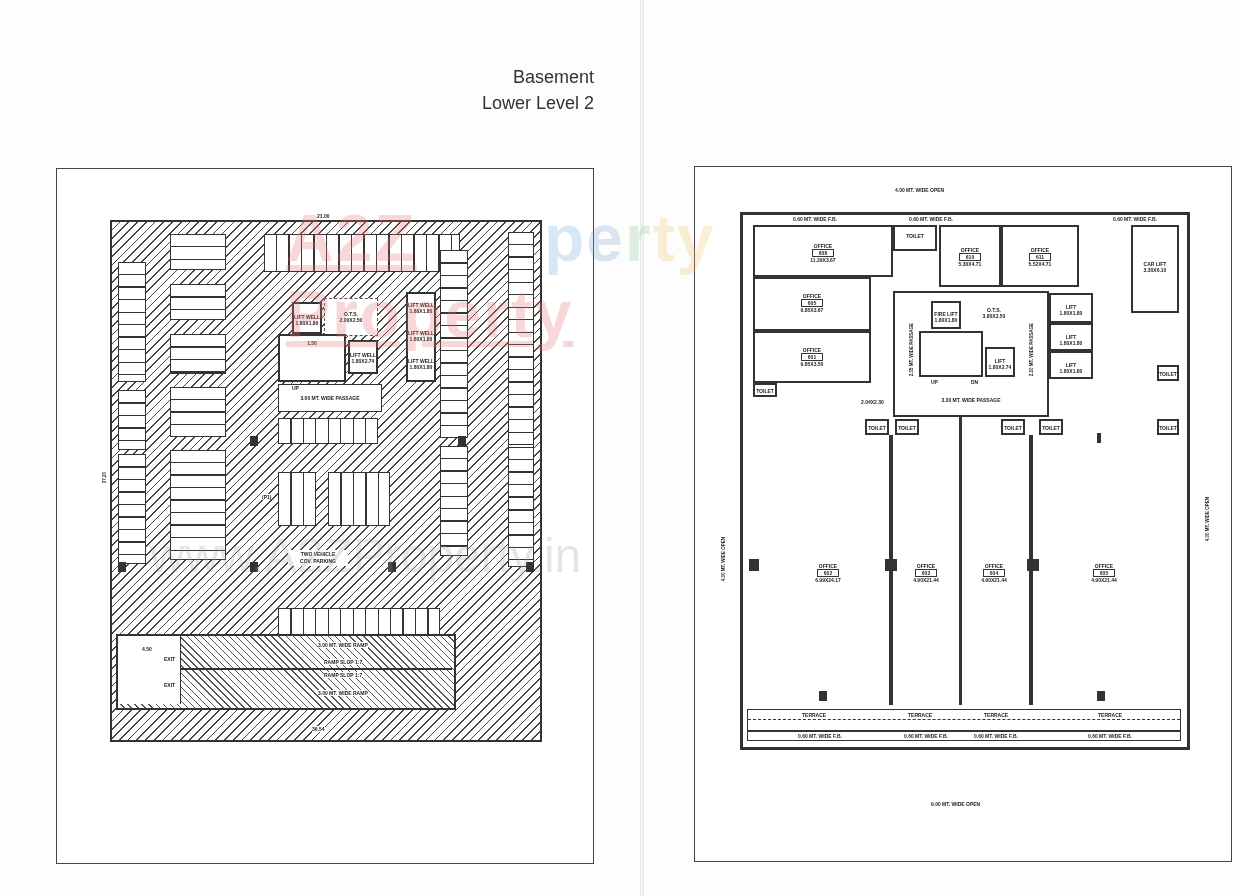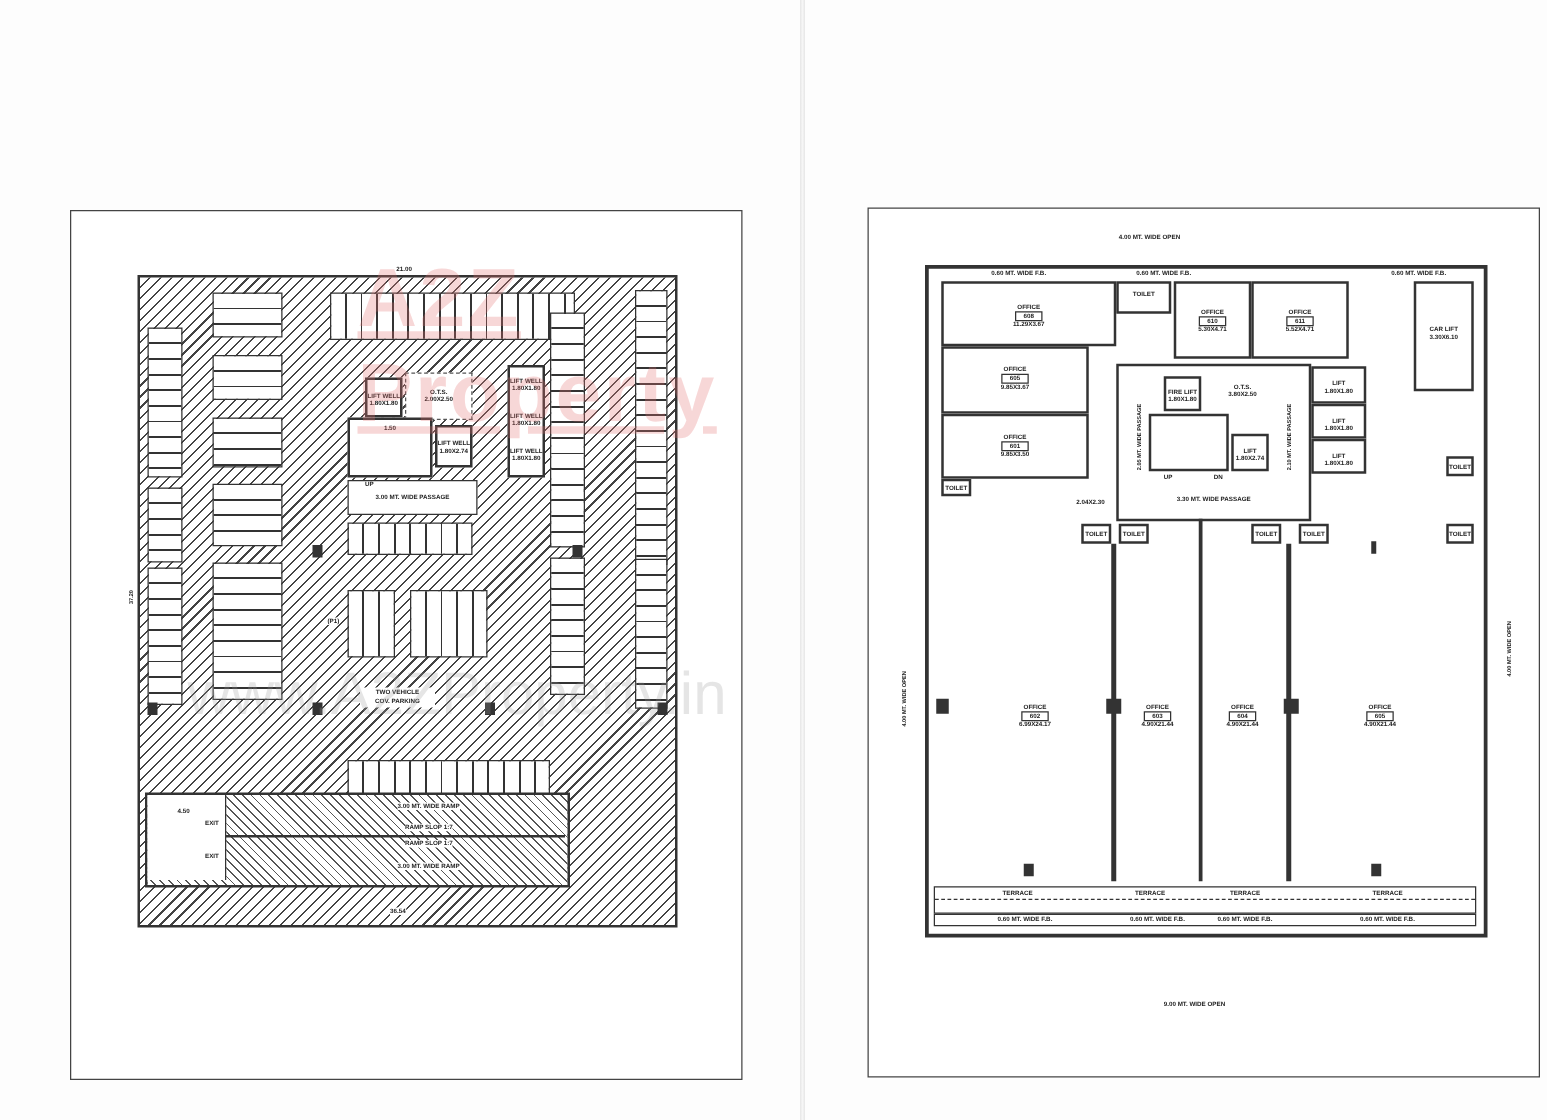--- a/index.html
+++ b/index.html
@@ -25,20 +25,24 @@
   .tag{display:inline-block;border:1px solid #333;padding:0 6px;font-size:5px;}
   .wall{position:absolute;background:#333;}
   .watermark{position:absolute;font-size:66px;font-weight:bold;letter-spacing:2px;opacity:.28;pointer-events:none;}
   .wm2{position:absolute;font-size:48px;color:#999;opacity:.25;pointer-events:none;}
   .vert{position:absolute;writing-mode:vertical-rl;transform:rotate(180deg);font-size:4.5px;font-weight:bold;}
 </style>
 </head>
 <body>
 
 <div class="page left">
+  <div class="title" style="right:46px;top:64px;">
+    <div>Basement</div>
+    <div>Lower Level 2</div>
+  </div>
 
   <div class="frame" style="left:56px;top:168px;width:536px;height:694px;"></div>
 
   <div class="plan hatch" style="left:110px;top:220px;width:428px;height:518px;">
     <span class="lbl" style="left:205px;top:-9px;">21.00</span>
     <span class="vert" style="left:-10px;top:250px;">37.20</span>
 
     <div class="bay grid-v" style="left:152px;top:12px;width:196px;height:38px;"></div>
 
     <div class="bay grid-h" style="left:6px;top:40px;width:28px;height:120px;"></div>
@@ -241,13 +245,16 @@
       <span class="lbl" style="left:350px;top:2px;background:#fff;">TERRACE</span>
     </div>
     <div class="blk" style="left:4px;top:516px;width:432px;height:8px;border:1.5px solid #333;">
       <span class="lbl" style="left:50px;top:1px;">0.60 MT. WIDE F.B.</span>
       <span class="lbl" style="left:156px;top:1px;">0.60 MT. WIDE F.B.</span>
       <span class="lbl" style="left:226px;top:1px;">0.60 MT. WIDE F.B.</span>
       <span class="lbl" style="left:340px;top:1px;">0.60 MT. WIDE F.B.</span>
     </div>
   </div>
 
+  <div class="watermark" style="left:-100px;top:200px;">
+    <span style="color:#7aa7d8;">pe</span><span style="color:#8fc79a;">r</span><span style="color:#f2c46d;">ty</span>
+  </div>
 </div>
 
 </body></html>

